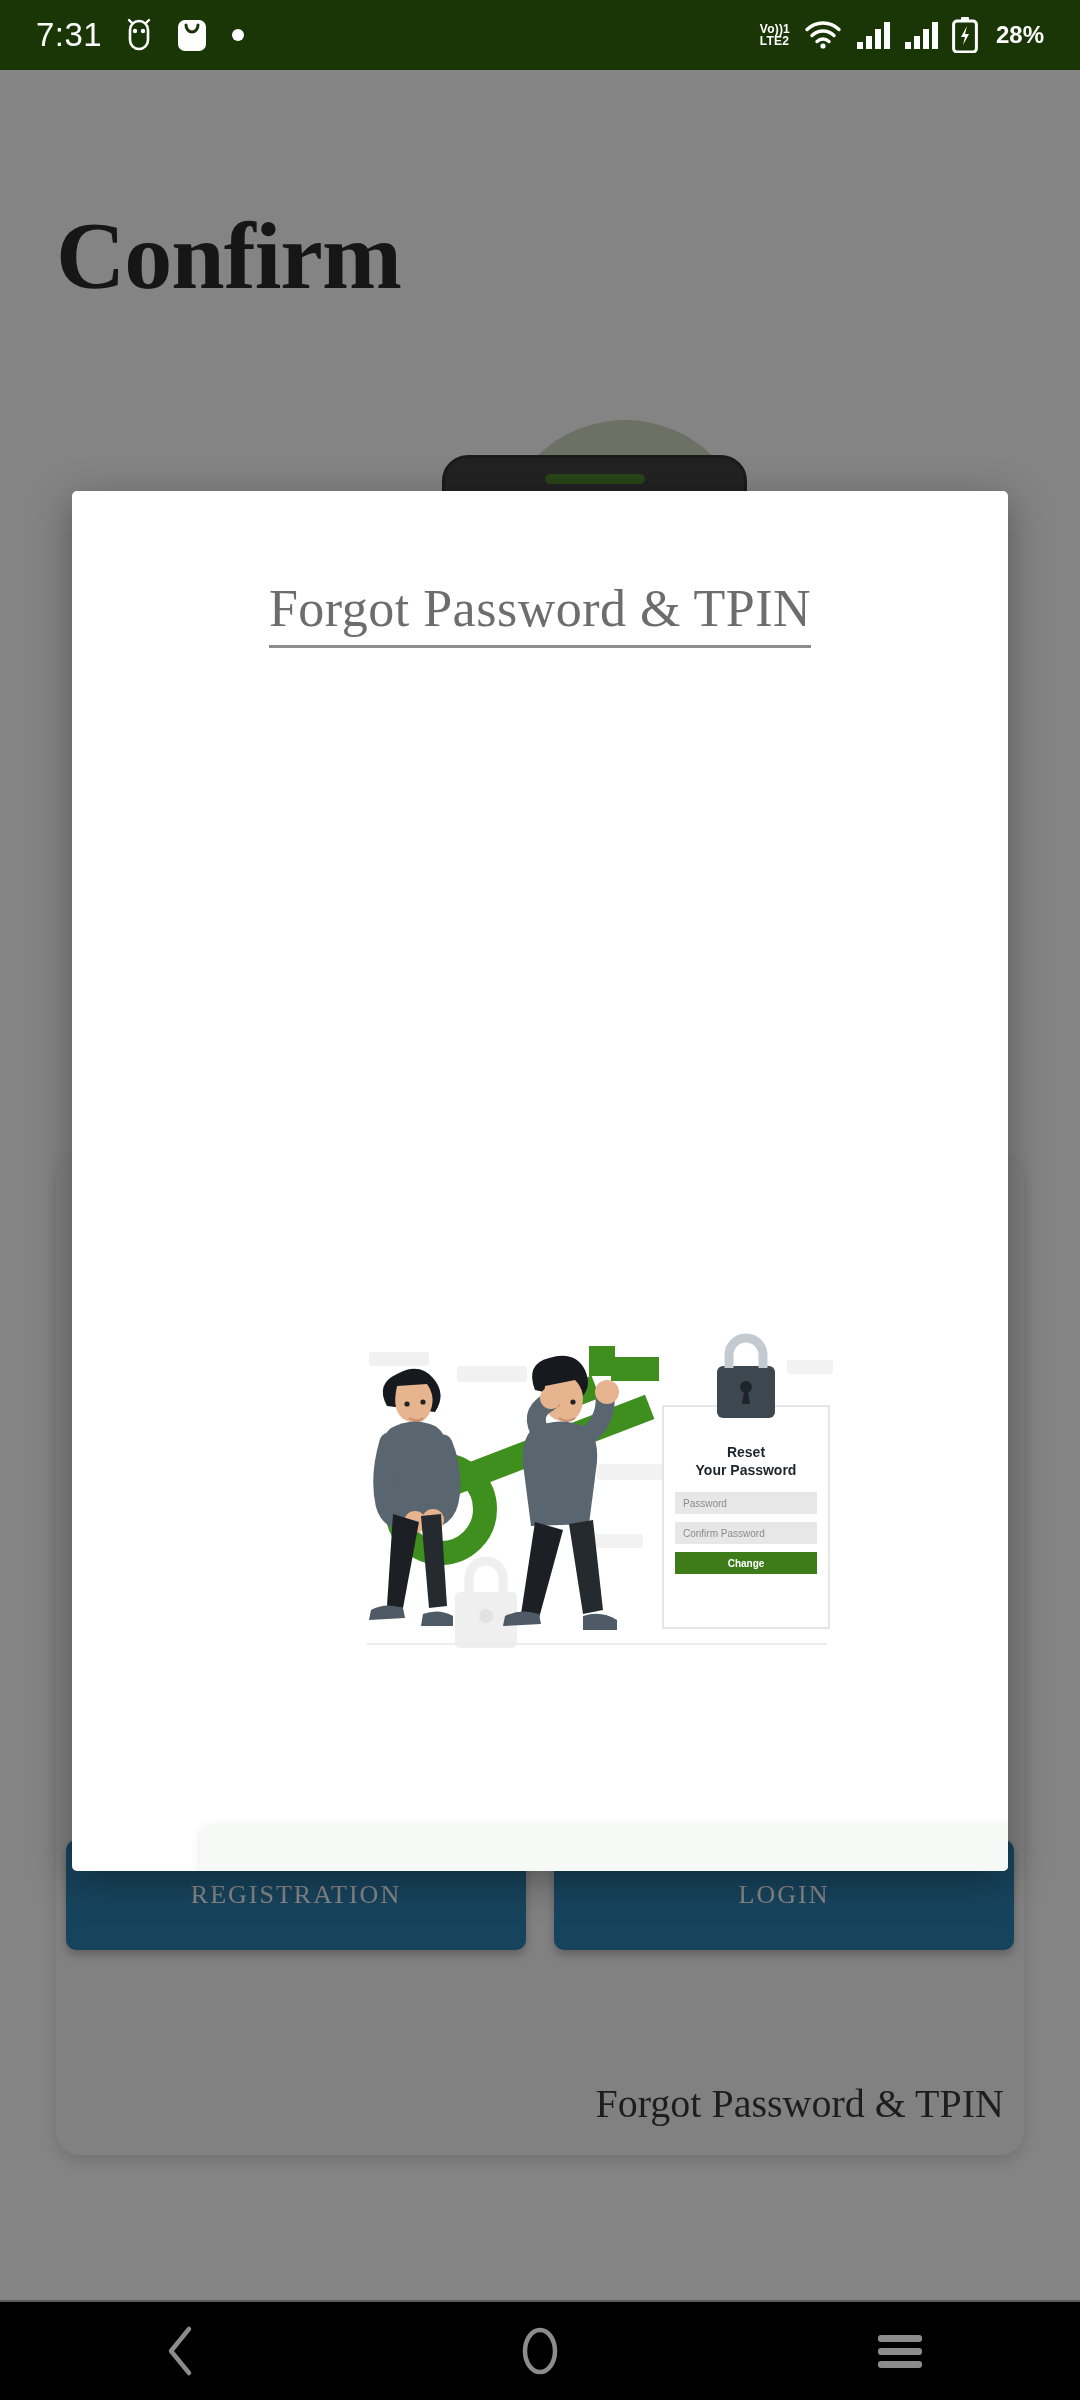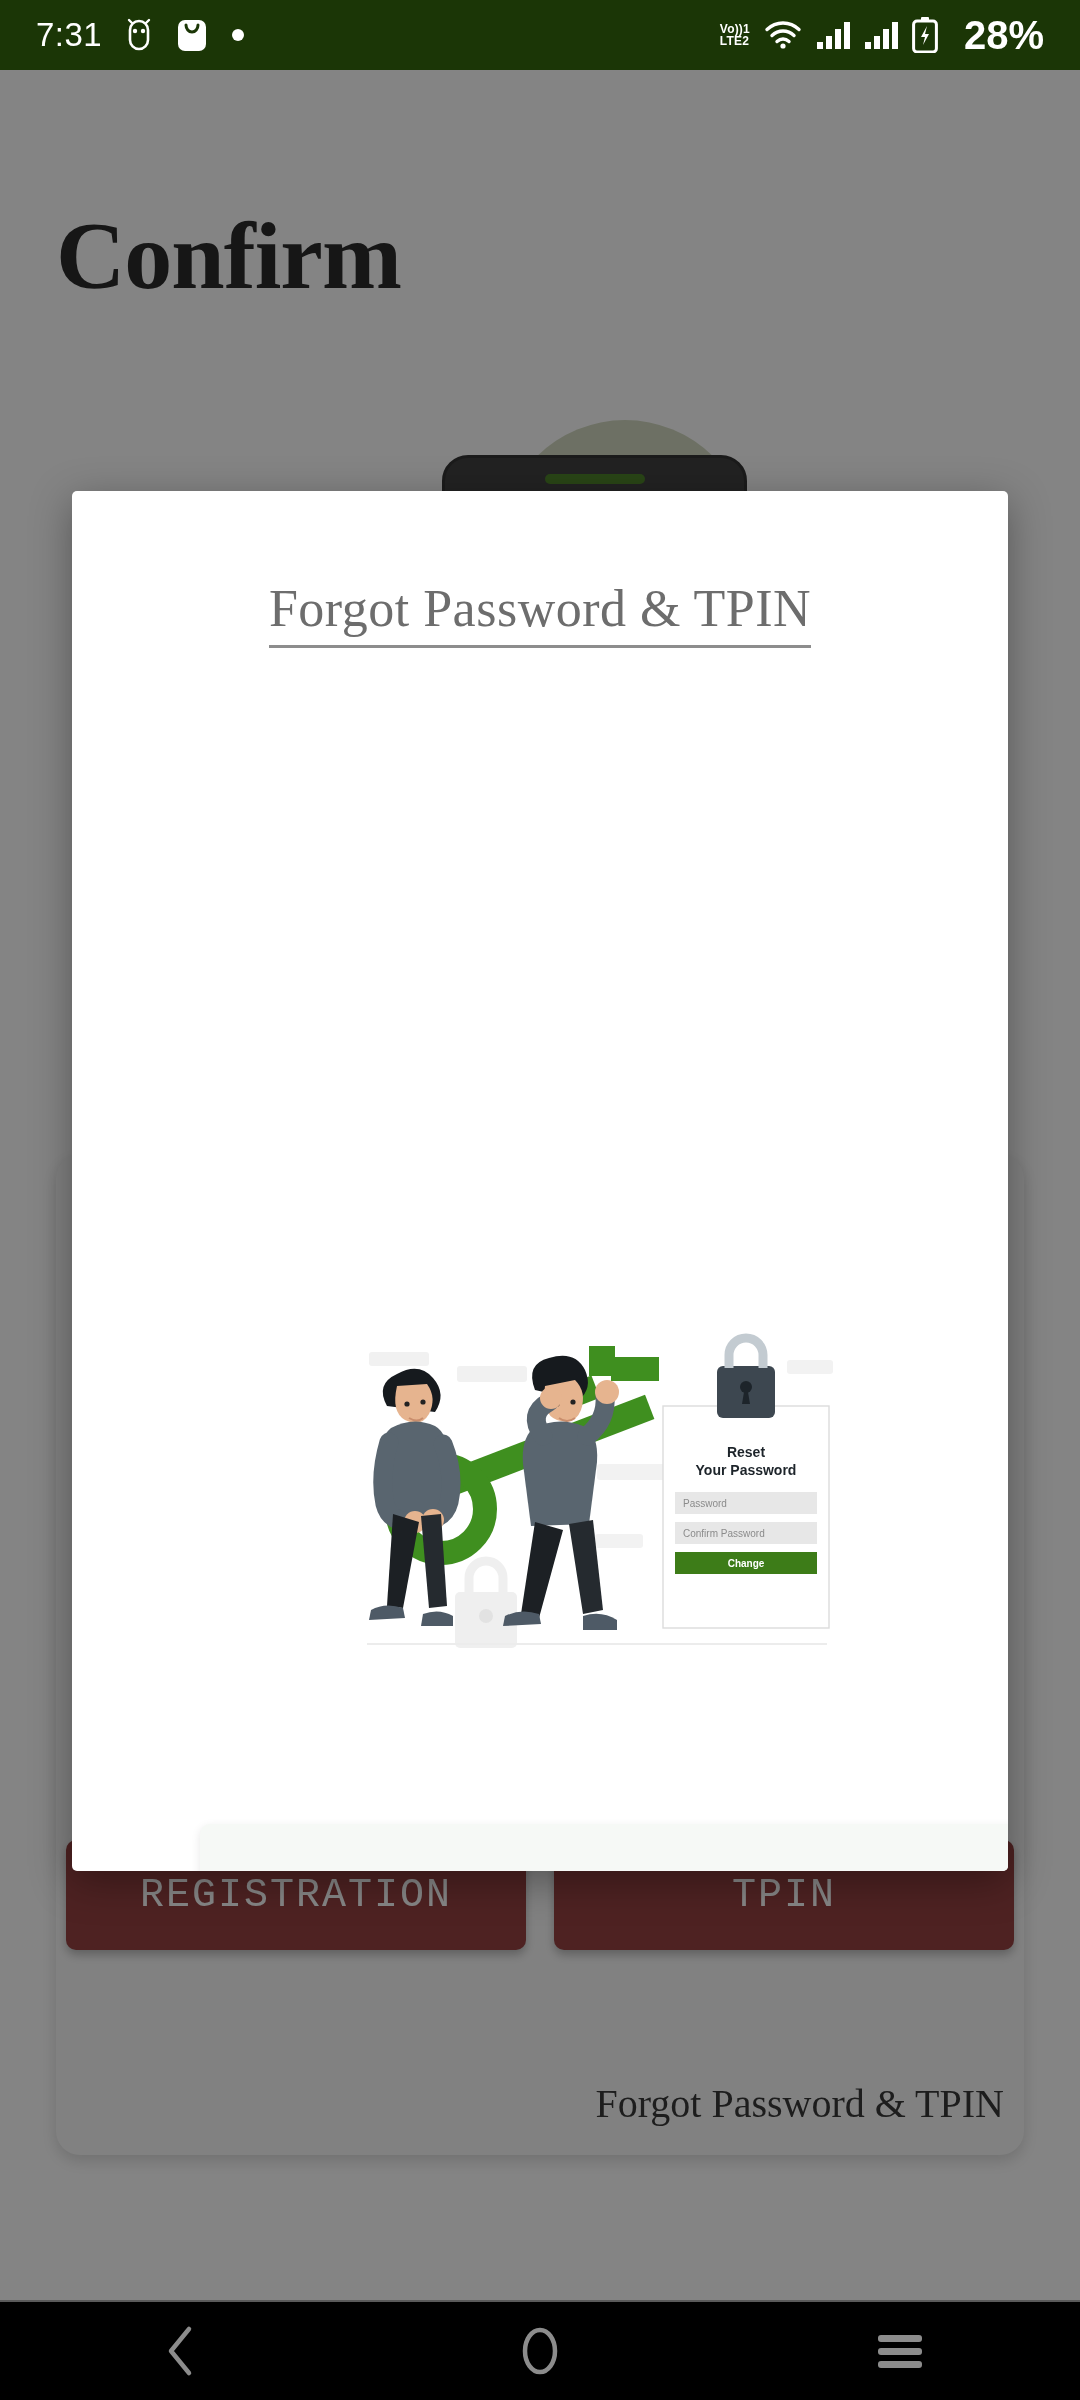--- a/index.html
+++ b/index.html
@@ -19,21 +19,21 @@
   }
   #sb-left{ display:flex; align-items:center; gap:22px; }
   .sb-time{
     color:#fff; font-family:"Liberation Sans", sans-serif;
     font-size:33px; letter-spacing:.5px;
   }
   .sb-ico{ display:block; }
   #sb-right{ margin-left:auto; display:flex; align-items:center; gap:14px; }
   .sb-batt-pct{
     color:#fff; font-family:"Liberation Sans", sans-serif;
-    font-size:40px; font-weight:600; margin-left:12px;
+    font-size:24px; font-weight:600; margin-left:4px;
   }
   .volte-stack{
     display:flex; flex-direction:column; justify-content:center;
     line-height:1; color:#fff; font-family:"Liberation Sans", sans-serif;
     font-weight:700;
   }
   .volte-stack span{ font-size:12px; letter-spacing:.2px; }
 
   
   #app-bg{ position:absolute; left:0; top:70px; width:1080px; height:2230px; background:#fbfbfb; }
@@ -77,25 +77,25 @@
   #bg-card{
     position:absolute; left:56px; top:1085px; width:968px; height:1000px;
     background:#f4f4f4; border-radius:24px;
     box-shadow:0 6px 16px rgba(0,0,0,.18);
   }
   #bg-btn-row{
     position:absolute; left:66px; top:1770px; width:948px;
     display:flex; justify-content:space-between;
   }
   .bg-btn{
-    width:460px; height:110px; background:#7f1d1d; border-radius:10px;
+    width:460px; height:110px; background:#0369a1; border-radius:10px;
     display:flex; align-items:center; justify-content:center;
-    color:#fff; font-size:40px; letter-spacing:2px;
+    color:#fff; font-size:26px; letter-spacing:2px;
     box-shadow:0 5px 10px rgba(0,0,0,.3);
-    font-family:Liberation Mono, monospace;
+    font-family:Liberation Serif, serif;
   }
   #bg-forgot{
     position:absolute; right:76px; top:2010px;
     font-size:40px; color:#111; font-family:"Liberation Serif", serif;
   }
 
   
   #scrim{
     position:absolute; left:0; top:70px; width:1080px; height:2230px;
     background:rgba(40,40,40,.56); z-index:20;
@@ -159,21 +159,21 @@
           <div id="phone-bar"></div>
           <div id="phone-circle"></div>
         </div>
       </div>
     </div>
 
     <div id="bg-card"></div>
 
     <div id="bg-btn-row">
       <div class="bg-btn">REGISTRATION</div>
-      <div class="bg-btn">TPIN</div>
+      <div class="bg-btn">LOGIN</div>
     </div>
 
     <div id="bg-forgot">Forgot Password &amp; TPIN</div>
   </div>
 
   <div id="scrim"></div>
 
   <div id="statusbar">
     <div id="sb-left">
       <div class="sb-time">7:31</div>

